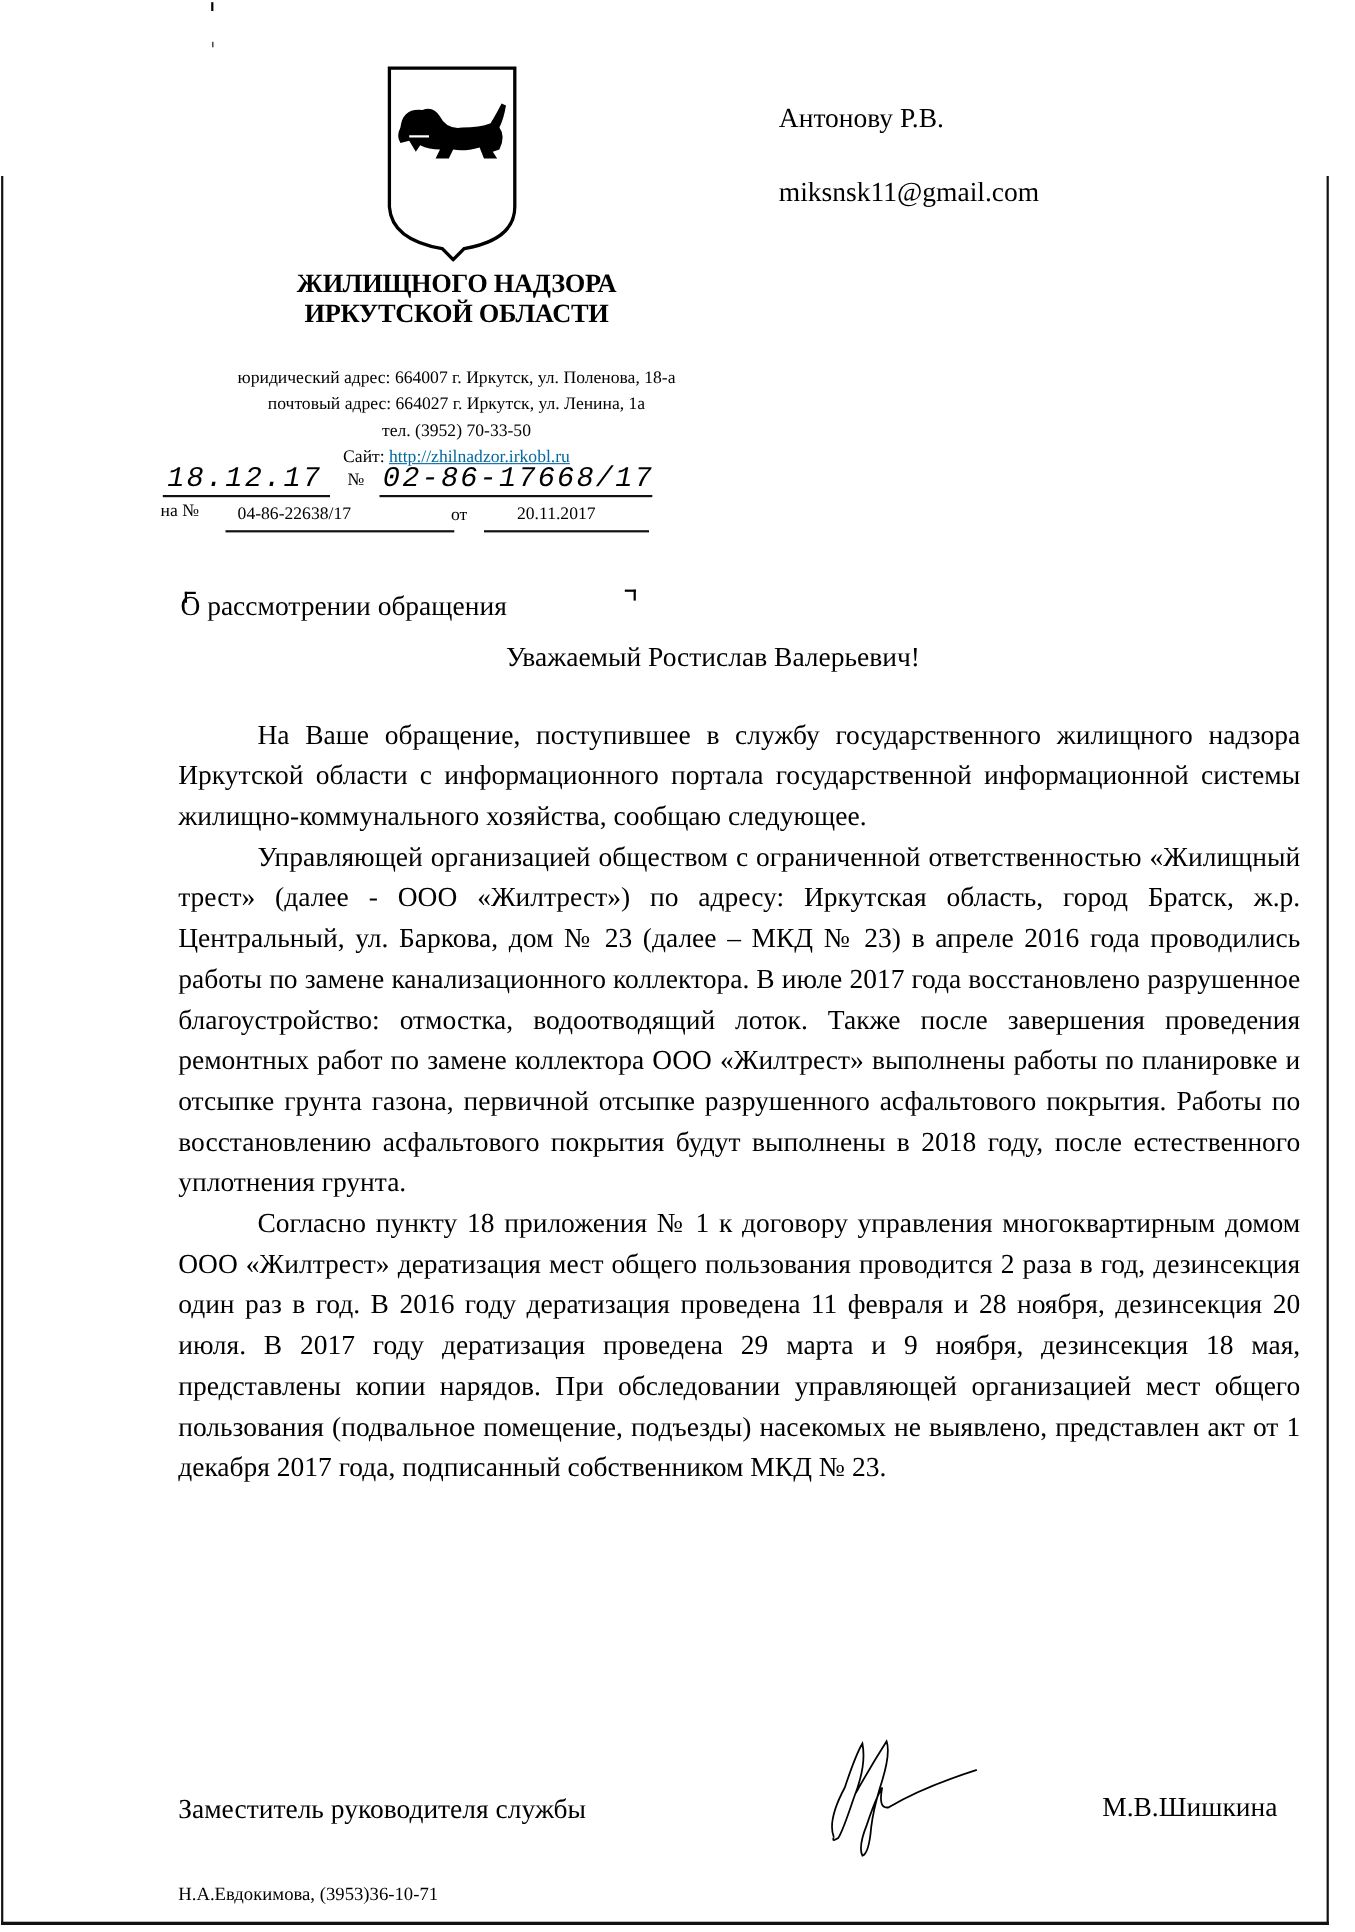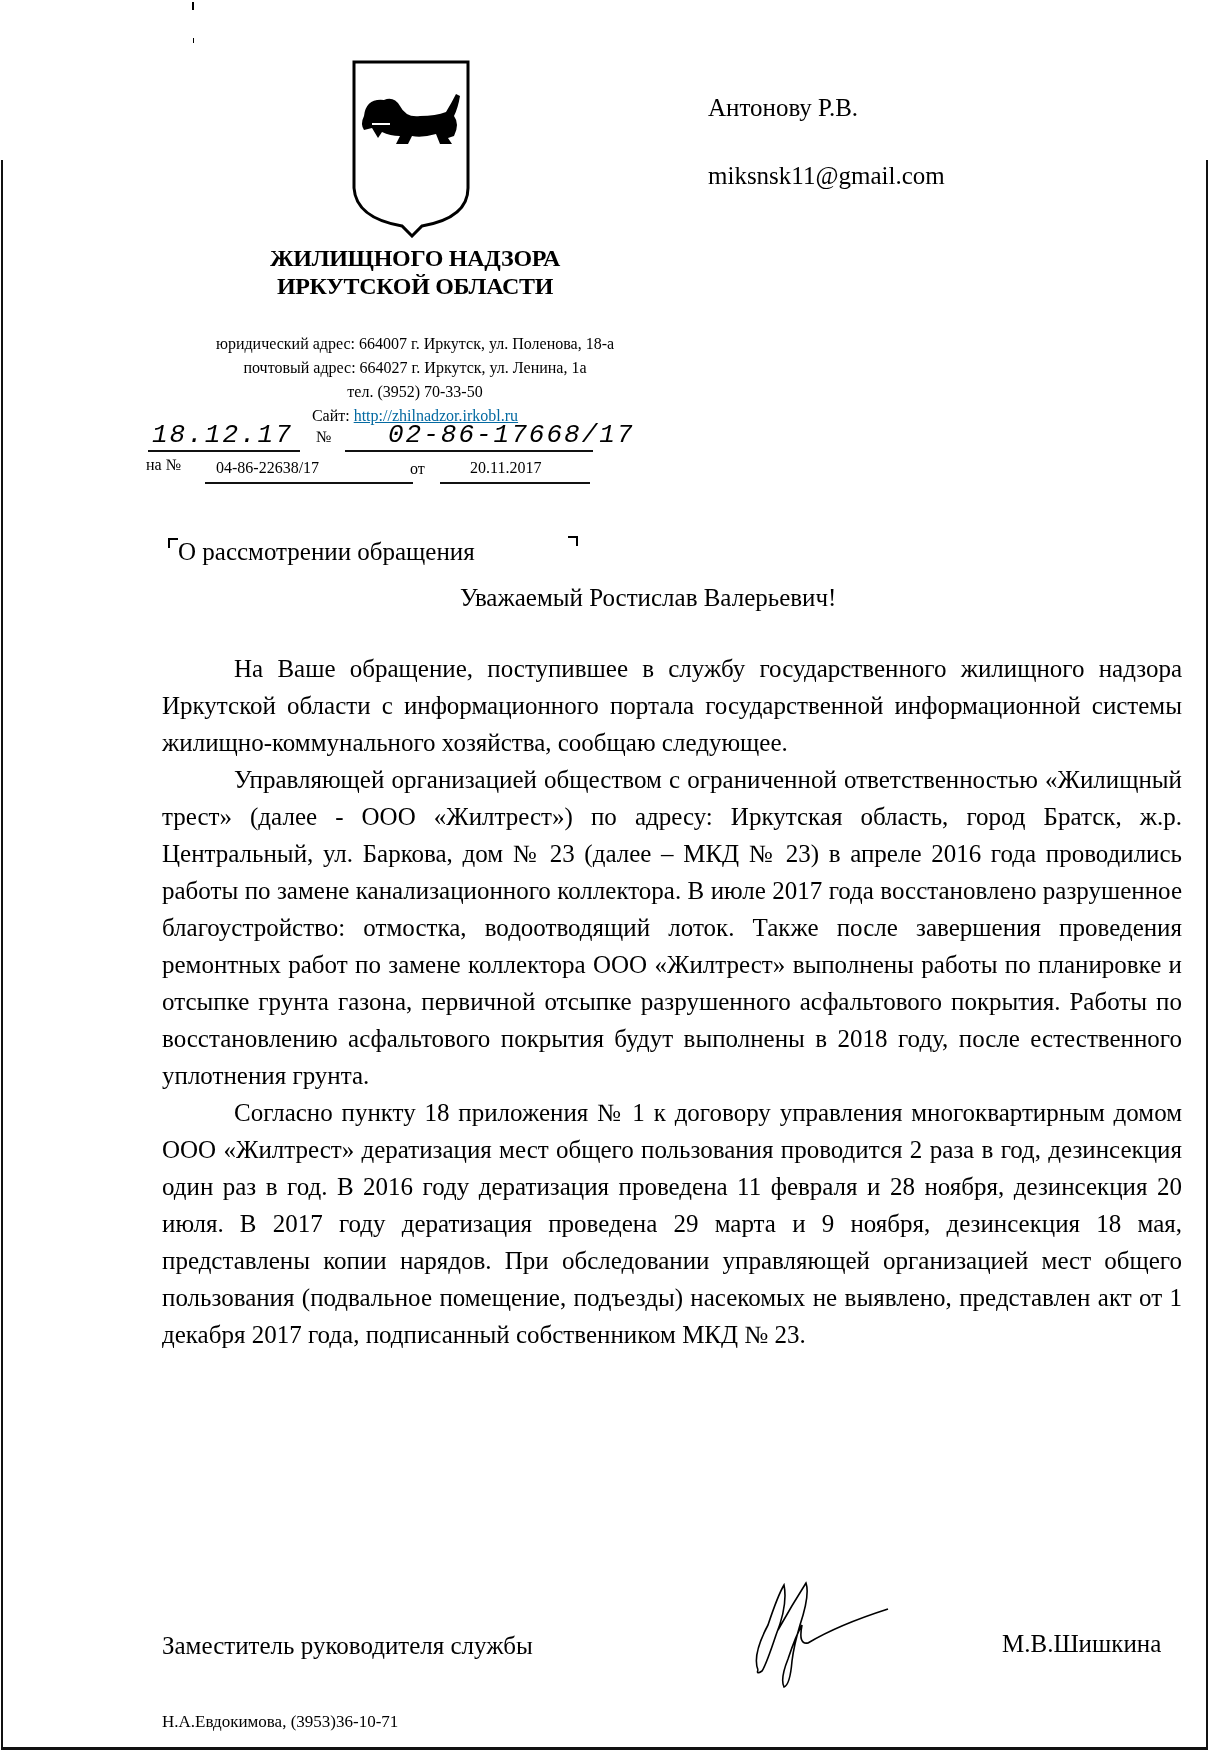--- a/index.html
+++ b/index.html
@@ -57,33 +57,33 @@
     <a>http://zhilnadzor.irkobl.ru</a>
   </div>
 </div>
 
 <div class="recipient" style="top:94px;">Антонову Р.В.</div>
 <div class="recipient" style="top:162px;">miksnsk11@gmail.com</div>
 
 <div class="abs hand" style="left:152px;top:420px;">18.12.17</div>
 <div class="uline" style="left:148px;top:450px;width:152px;"></div>
 <div class="abs small" style="left:316px;top:428px;">№</div>
-<div class="abs hand" style="left:348px;top:420px;margin-left:40px;">02-86-17668/17</div>
+<div class="abs hand" style="left:348px;top:420px;">02-86-17668/17</div>
 <div class="uline" style="left:345px;top:450px;width:248px;"></div>
 
 <div class="abs small" style="left:146px;top:456px;">на №</div>
 <div class="abs small" style="left:216px;top:459px;">04-86-22638/17</div>
 <div class="uline" style="left:205px;top:482px;width:208px;"></div>
 <div class="abs small" style="left:410px;top:460px;">от</div>
 <div class="abs small" style="left:470px;top:459px;">20.11.2017</div>
 <div class="uline" style="left:440px;top:482px;width:150px;"></div>
 
 <div class="bracket" style="left:168px;top:538px;border-left:2px solid #000;"></div>
 <div class="bracket" style="left:568px;top:536px;border-right:2px solid #000;"></div>
-<div class="subject" style="left:178px;">О рассмотрении обращения</div>
+<div class="subject" style="left:164px;">О рассмотрении обращения</div>
 
 <div class="greeting">Уважаемый Ростислав Валерьевич!</div>
 
 <div class="body-text">
   <p>На Ваше обращение, поступившее в службу государственного жилищного надзора Иркутской области с информационного портала государственной информационной системы жилищно-коммунального хозяйства, сообщаю следующее.</p>
   <p>Управляющей организацией обществом с ограниченной ответственностью «Жилищный трест» (далее - ООО «Жилтрест») по адресу: Иркутская область, город Братск, ж.р. Центральный, ул. Баркова, дом № 23 (далее – МКД № 23) в апреле 2016 года проводились работы по замене канализационного коллектора. В июле 2017 года восстановлено разрушенное благоустройство: отмостка, водоотводящий лоток. Также после завершения проведения ремонтных работ по замене коллектора ООО «Жилтрест» выполнены работы по планировке и отсыпке грунта газона, первичной отсыпке разрушенного асфальтового покрытия. Работы по восстановлению асфальтового покрытия будут выполнены в 2018 году, после естественного уплотнения грунта.</p>
   <p>Согласно пункту 18 приложения № 1 к договору управления многоквартирным домом ООО «Жилтрест» дератизация мест общего пользования проводится 2 раза в год, дезинсекция один раз в год. В 2016 году дератизация проведена 11 февраля и 28 ноября, дезинсекция 20 июля. В 2017 году дератизация проведена 29 марта и 9 ноября, дезинсекция 18 мая, представлены копии нарядов. При обследовании управляющей организацией мест общего пользования (подвальное помещение, подъезды) насекомых не выявлено, представлен акт от 1 декабря 2017 года, подписанный собственником МКД № 23.</p>
 </div>
 
 <div class="sig-role">Заместитель руководителя службы</div>

